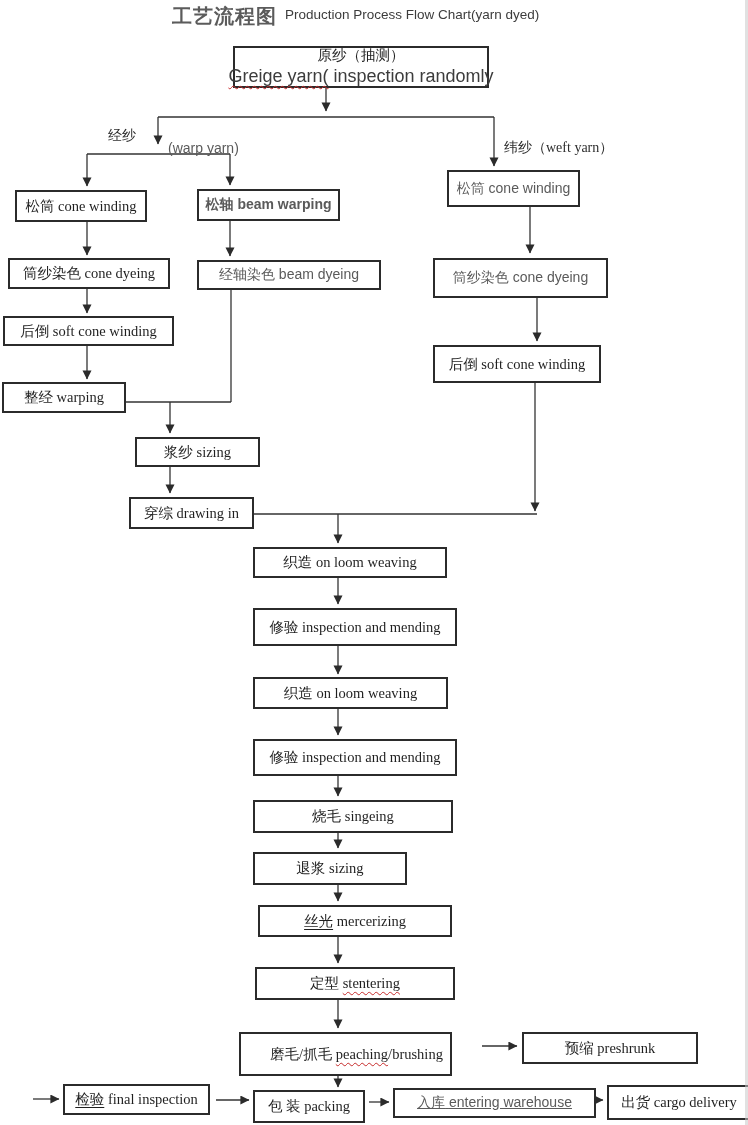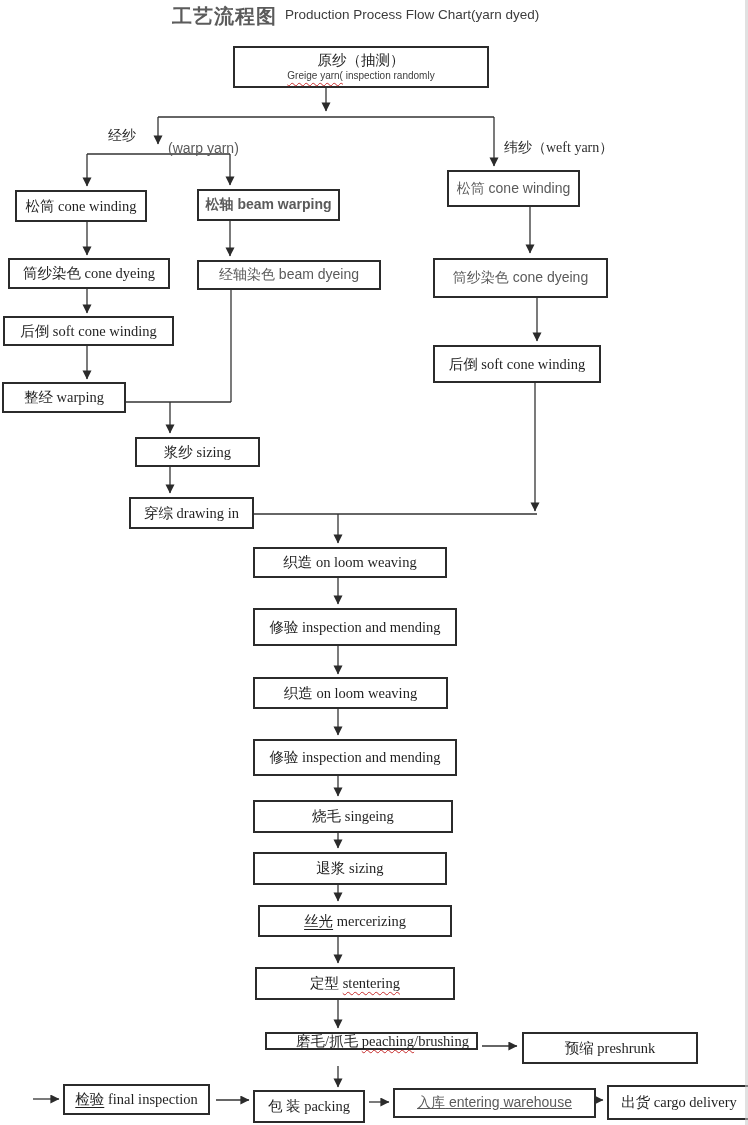--- a/index.html
+++ b/index.html
@@ -11,21 +11,21 @@
   .title-en{position:absolute;left:285px;top:7px;font-size:13.5px;color:#3c3c3c;
             font-family:"Liberation Sans","DejaVu Sans",sans-serif;}
   .node{position:absolute;box-sizing:border-box;border:2px solid #2b2b2b;background:#ffffff;
         display:flex;align-items:center;justify-content:center;flex-direction:column;
         font-size:14.5px;color:#1f1f1f;text-align:center;line-height:1.25;}
   .node .row{white-space:nowrap;}
   .node.light{color:#5a5a5a;font-family:"Liberation Sans","DejaVu Sans",sans-serif;font-size:14px;}
   .node .zh.u{text-decoration:underline;text-underline-offset:3px;}
   .wavy{text-decoration-line:underline;text-decoration-style:wavy;text-decoration-color:#c62b2b;
         text-decoration-thickness:1px;text-underline-offset:3px;}
-  .node.two-line .l2{font-family:"Liberation Sans","DejaVu Sans",sans-serif;font-size:10px;color:#3c3c3c;margin-top:1px;}
+  .node.two-line .l2{font-family:"Liberation Sans","DejaVu Sans",sans-serif;font-size:18px;color:#3c3c3c;margin-top:1px;}
   .branch-label{position:absolute;font-size:14px;white-space:nowrap;color:#2e2e2e;}
   .branch-label.light{color:#5a5a5a;font-family:Liberation Sans, sans-serif;}
 </style>
 </head>
 <body>
 
 <div id="page">
   <span class="title-zh">工艺流程图</span>
   <span class="title-en">Production Process Flow Chart(yarn dyed)</span>
   <svg id="connectors" viewBox="0 0 748 1125" xmlns="http://www.w3.org/2000/svg">
@@ -117,30 +117,30 @@
       </div>
       <div class="node" style="left: 253px; top: 677px; width: 195px; height: 32px;">
         <div class="row"><span class="zh">织造</span>&nbsp;<span>on loom weaving</span></div>
       </div>
       <div class="node" style="left: 253px; top: 739px; width: 204px; height: 37px;">
         <div class="row"><span class="zh">修验</span>&nbsp;<span>inspection and mending</span></div>
       </div>
       <div class="node" style="left: 253px; top: 800px; width: 200px; height: 33px;">
         <div class="row"><span class="zh">烧毛</span>&nbsp;<span>singeing</span></div>
       </div>
-      <div class="node" style="left: 253px; top: 852px; width: 194px; height: 33px; align-items: center;">
+      <div class="node" style="left: 253px; top: 852px; width: 154px; height: 33px; align-items: center;">
         <div class="row"><span class="zh">退浆</span>&nbsp;<span>sizing</span></div>
       </div>
       <div class="node" style="left: 258px; top: 905px; width: 194px; height: 32px;">
         <div class="row"><span class="zh u">丝光</span>&nbsp;<span>mercerizing</span></div>
       </div>
       <div class="node" style="left: 255px; top: 967px; width: 200px; height: 33px;">
         <div class="row"><span class="zh">定型</span>&nbsp;<span><span class="wavy">stentering</span></span></div>
       </div>
-      <div class="node" style="left: 265px; top: 1032px; width: 213px; height: 18px; padding-left: 22px;">
+      <div class="node" style="left: 239px; top: 1032px; width: 213px; height: 44px; padding-left: 22px;">
         <div class="row"><span class="zh">磨毛/抓毛</span>&nbsp;<span><span class="wavy">peaching</span>/brushing</span></div>
       </div>
       <div class="node" style="left: 522px; top: 1032px; width: 176px; height: 32px;">
         <div class="row"><span class="zh">预缩</span>&nbsp;<span>preshrunk</span></div>
       </div>
       <div class="node" style="left: 63px; top: 1084px; width: 147px; height: 31px;">
         <div class="row"><span class="zh u">检验</span>&nbsp;<span>final inspection</span></div>
       </div>
       <div class="node" style="left: 253px; top: 1090px; width: 112px; height: 33px;">
         <div class="row"><span class="zh">包 装</span>&nbsp;<span>packing</span></div>

